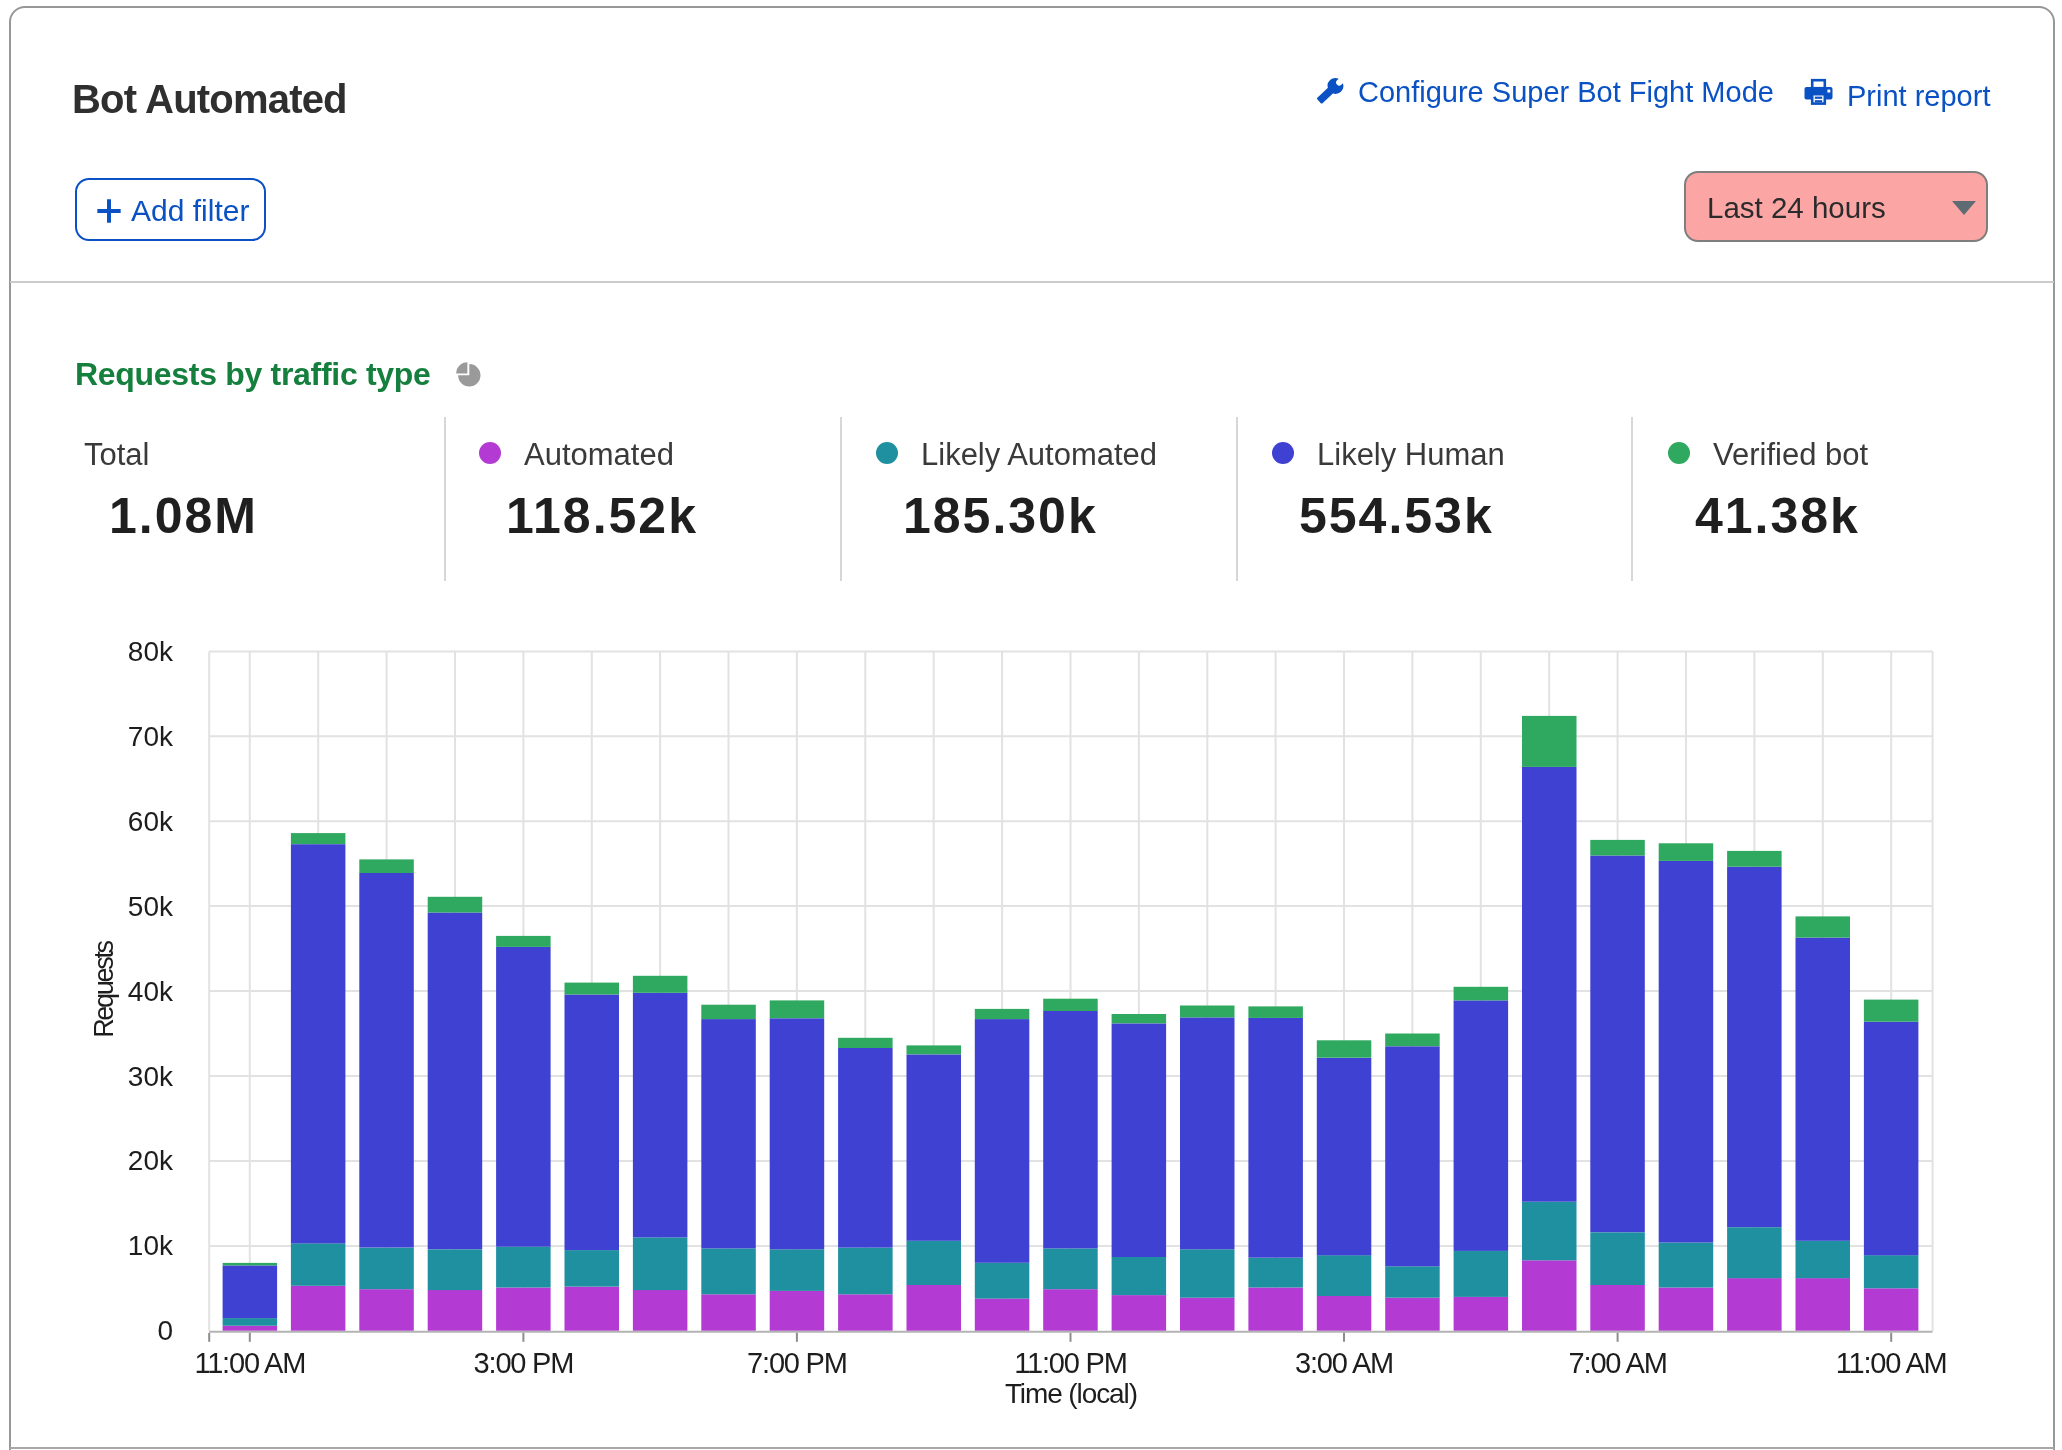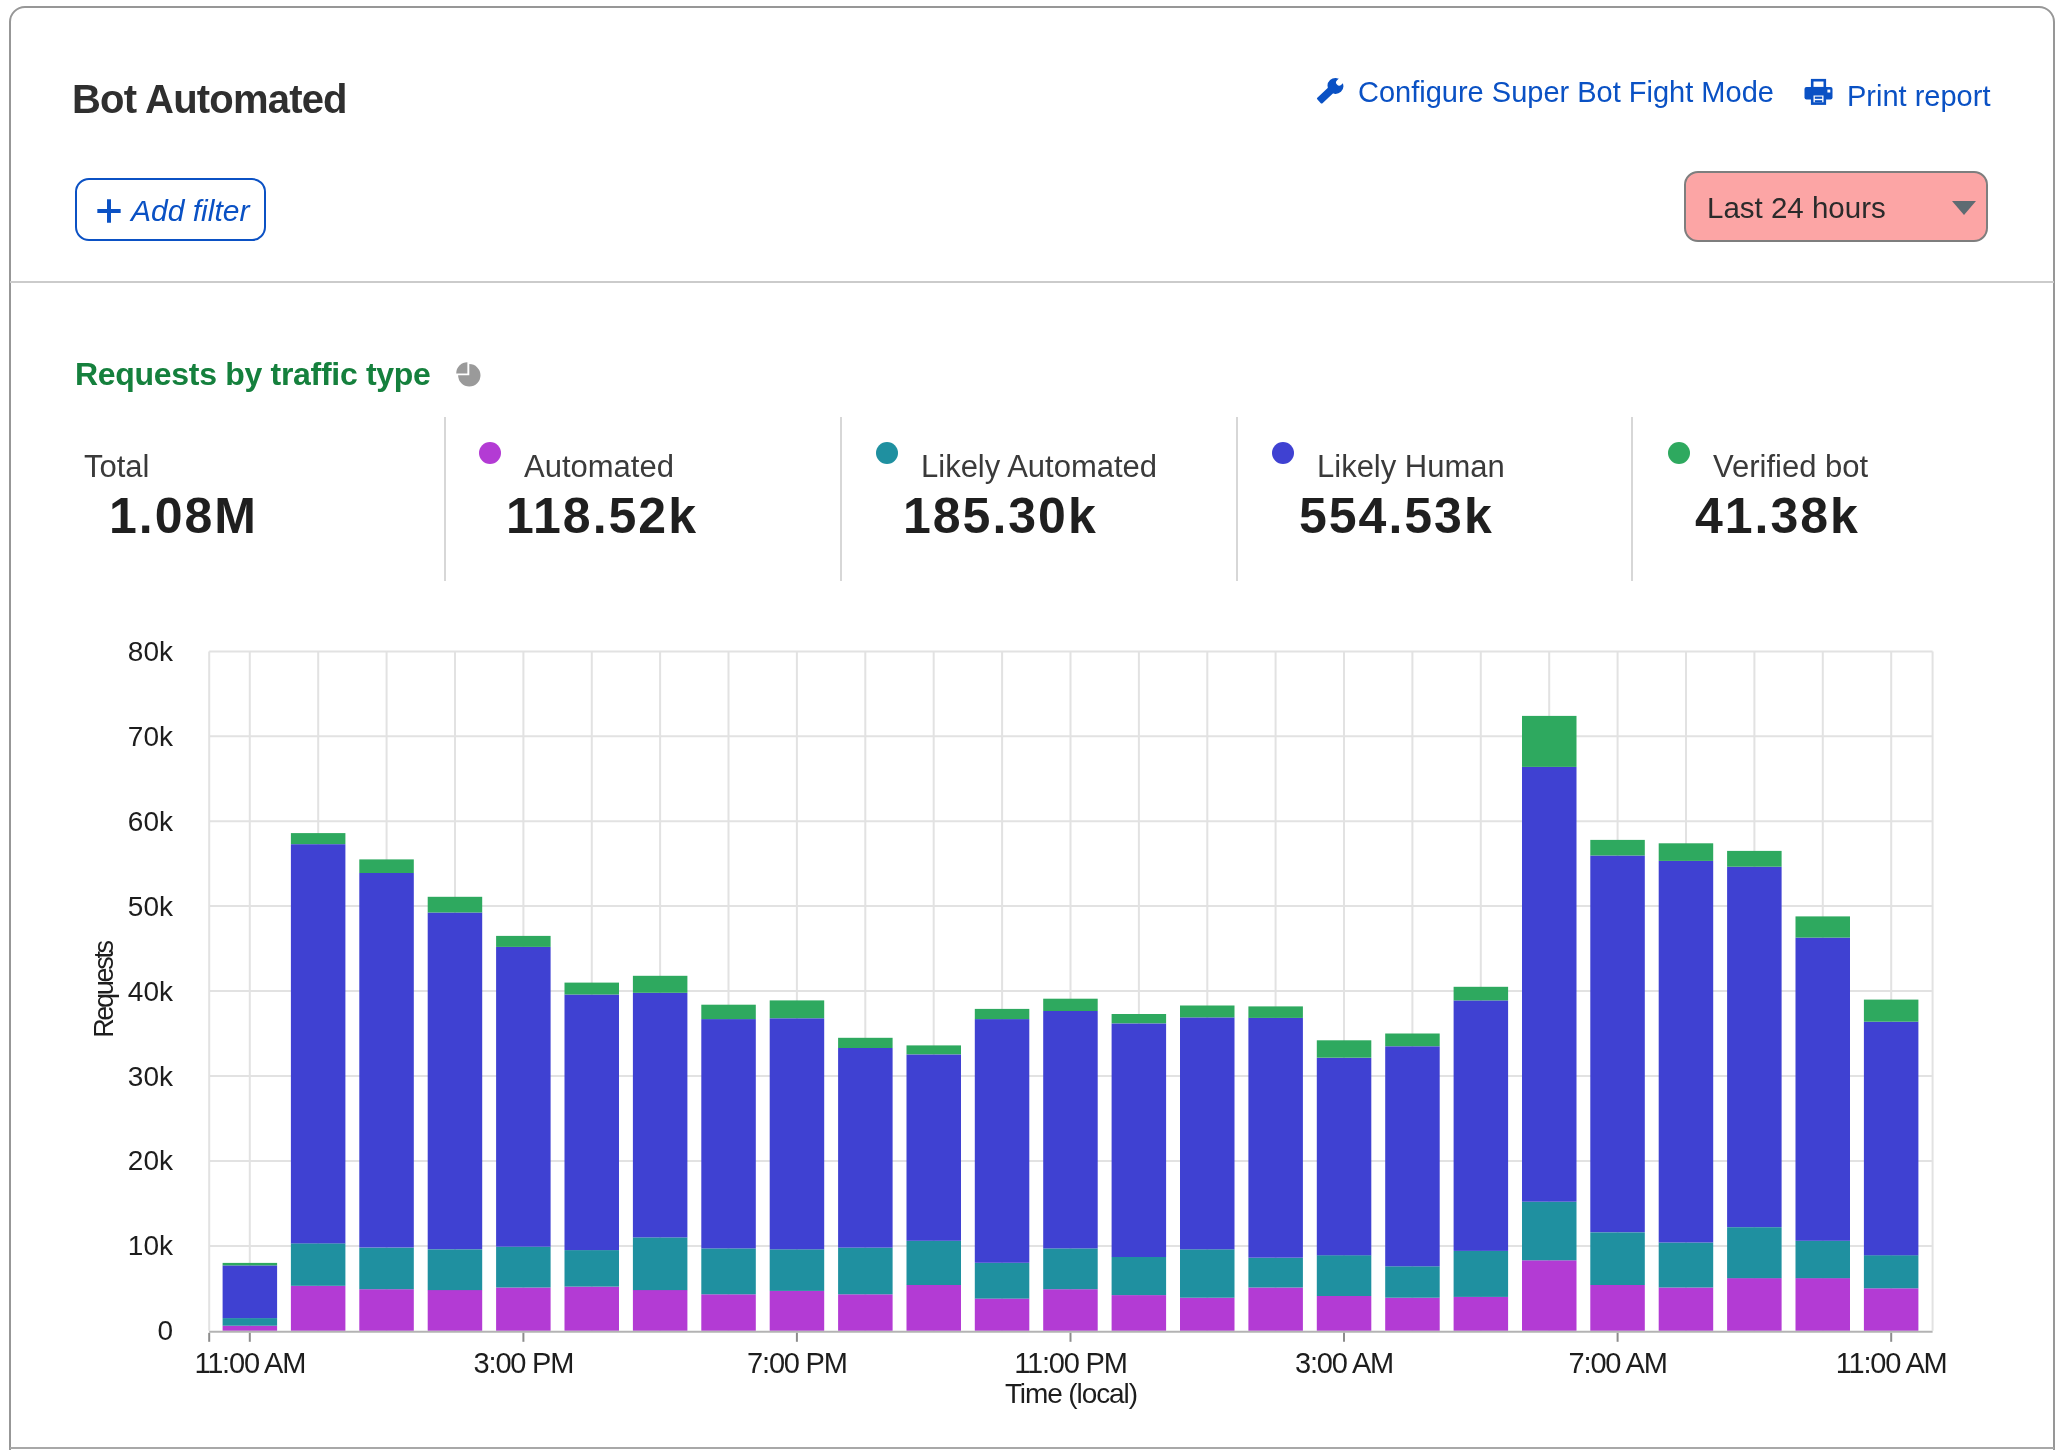--- a/index.html
+++ b/index.html
@@ -5,26 +5,26 @@
 * { margin:0; padding:0; box-sizing:border-box; }
 html,body { width:2062px; height:1450px; background:#fff; overflow:hidden;
   font-family:"Liberation Sans", sans-serif; }
 .abs { position:absolute; }
 .card { position:absolute; left:9px; top:6px; width:2046px; height:1600px;
   border:2px solid #979797; border-radius:16px; background:#fff; }
 .hdiv { position:absolute; left:10px; width:2044px; height:2px; background:#cbcbcb; }
 .title { position:absolute; left:72px; top:77px; font-size:40px; font-weight:700; color:#2f2f2f; letter-spacing:-0.8px; }
 .link { position:absolute; font-size:29px; color:#0a51c4; }
 .btn { position:absolute; left:75px; top:178px; width:191px; height:63px; border:2px solid #0b51c4; border-radius:14px; }
-.btn span { position:absolute; left:54px; top:14px; font-size:30px; color:#0a51c4;font-style:italic; }
+.btn span { position:absolute; left:54px; top:14px; font-size:30px; color:#0a51c4; }
 .sel { position:absolute; left:1684px; top:171px; width:304px; height:71px; border:2px solid #7e7e7e; border-radius:14px; background:#fca5a5; }
 .sel span { position:absolute; left:21px; top:18px; font-size:29.5px; color:#2b2b2b; }
 .sel .tri { position:absolute; left:266px; top:28px; width:0; height:0; border-left:12px solid transparent; border-right:12px solid transparent; border-top:14px solid #5f6b72; }
 .h2 { position:absolute; left:75px; top:356px; font-size:32px; font-weight:700; color:#15803d; letter-spacing:-0.3px; }
-.statlab { position:absolute; top:437px; font-size:31px; color:#3a3a3a;margin-top:12px; }
+.statlab { position:absolute; top:437px; font-size:31px; color:#3a3a3a; }
 .statval { position:absolute; top:487px; font-size:50px; font-weight:700; color:#1f1f1f; letter-spacing:2px;margin-left:26px; }
 .dot { position:absolute; top:442px; width:22px; height:22px; border-radius:50%; }
 .vsep { position:absolute; top:417px; width:2px; height:164px; background:#d7d7d7; }
 </style>
 </head>
 <body>
 <div class="card"></div>
 <div class="hdiv" style="top:281px"></div>
 <div class="hdiv" style="top:1447px; background:#a8a8a8"></div>
 <div class="title">Bot Automated</div>

